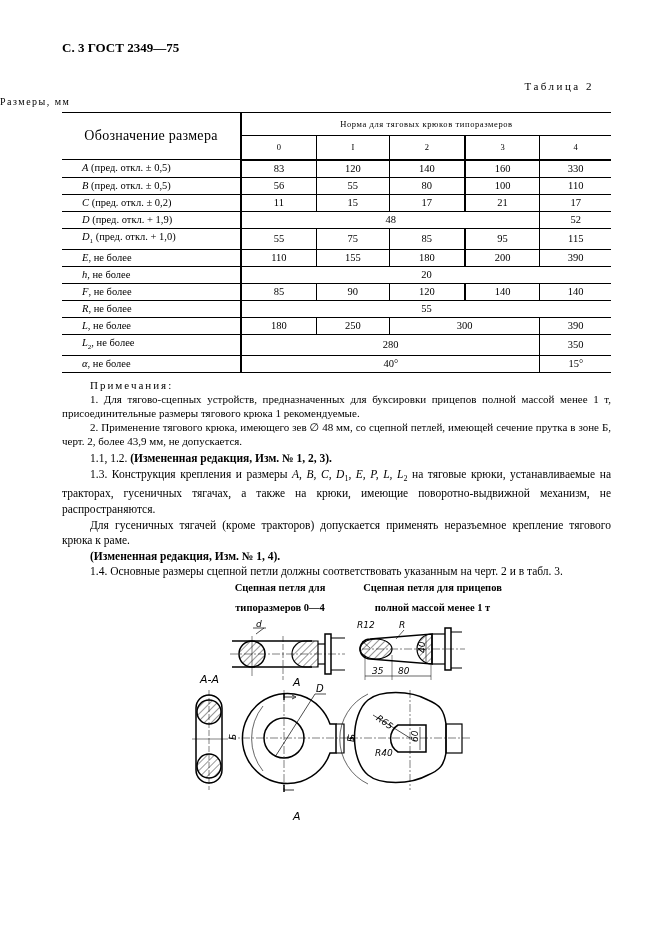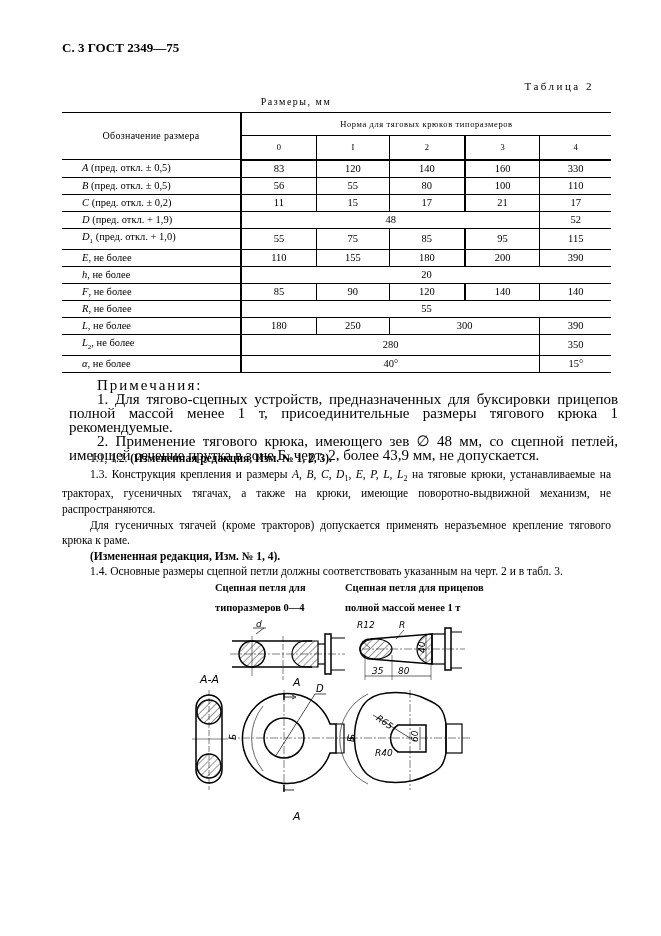--- a/index.html
+++ b/index.html
@@ -1,39 +1,39 @@
 <!DOCTYPE html>
 <html><head>
   <meta charset="utf-8">
   <style>
     html, body { margin: 0; padding: 0; background: #ffffff; }
     body { width: 661px; height: 936px; position: relative; overflow: hidden;
       font-family: "Liberation Serif", "DejaVu Serif", serif; color: #000; }
     .header { position: absolute; left: 62px; top: 40px; font-weight: bold; font-size: 13px; }
     .table-caption { position: absolute; right: 67px; top: 80px; font-size: 11px; letter-spacing: 2.5px; }
-    .table-units { position: absolute; left: 0; width: 592px; top: 96px; text-align: center; font-size: 10px; letter-spacing: 1.5px; }
+    .table-units { position: absolute; left: 0; width: 592px; top: 96px; font-size: 10px; letter-spacing: 1.5px; }
     table.spec { position: absolute; left: 62px; top: 112px; width: 549px; border-collapse: collapse; font-size: 10.5px; }
     table.spec td, table.spec th { border: 1px solid #000; padding: 0; height: 16px; line-height: 16px; text-align: center; font-weight: normal; }
     table.spec { border-top: 1.5px solid #000; }
     table.spec tr > :first-child { border-left: none; }
     table.spec tr > :last-child { border-right: none; }
-    table.spec th.lbl { width: 178px; font-size: 10px; letter-spacing: 0.3px; height: 46px; font-family: Liberation Serif, serif; }
+    table.spec th.lbl { width: 178px; font-size: 14px; letter-spacing: 0.3px; height: 46px; font-family: Liberation Serif, serif; }
     table.spec th.group { font-size: 8.5px; letter-spacing: 0.6px; height: 22px; margin-top: 40px; }
     table.spec th.col { font-size: 8.5px; height: 22px; }
     table.spec tr.head2 th { border-bottom: 2.5px solid #000; }
     table.spec td.name { text-align: left; padding-left: 20px; margin-top: 30px; }
     table.spec td.name i { font-style: italic; }
     table.spec td.thick-r, table.spec th.thick-r { border-right: 2px solid #000; }
-    .notes { position: absolute; left: 69px; top: 378px; width: 549px; font-size: 15px; line-height: 14px; }
+    .notes { position: absolute; left: 62px; top: 378px; width: 549px; font-size: 11px; line-height: 14px; }
     .notes .title { padding-left: 28px; letter-spacing: 2px; }
     .notes p { margin: 0; text-indent: 28px; text-align: justify; }
     .body-text { position: absolute; left: 62px; top: 451px; width: 549px; font-size: 11.5px; line-height: 15.6px; }
     .body-text p { margin: 0; text-indent: 28px; text-align: justify; }
     .body-text b { font-weight: bold; }
-    .fig-caption { position: absolute; top: 578px; font-weight: bold; font-size: 10.5px; line-height: 20px; }
+    .fig-caption { position: absolute; top: 578px; font-weight: bold; font-size: 10.5px; line-height: 20px; text-align: center; }
     .drawing { position: absolute; left: 180px; top: 615px; }
   </style>
 </head>
 <body>
 
 <div class="header">С. 3 ГОСТ 2349—75</div>
 <div class="table-caption">Таблица 2</div>
 <div class="table-units">Размеры, мм</div>
 
 <table class="spec">

